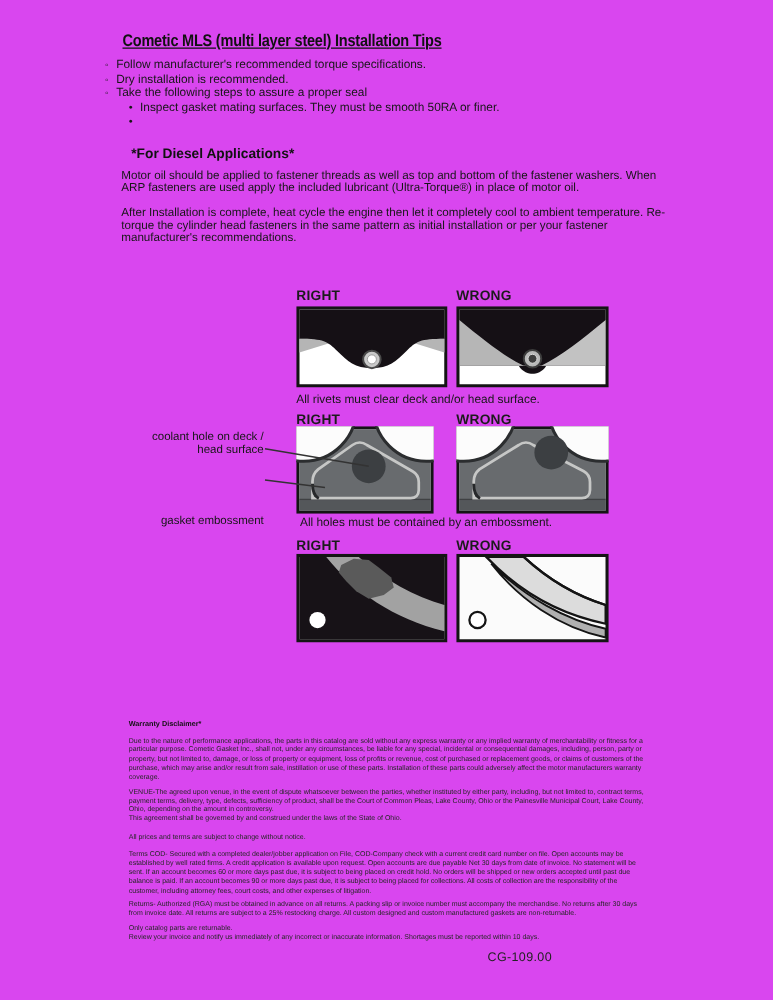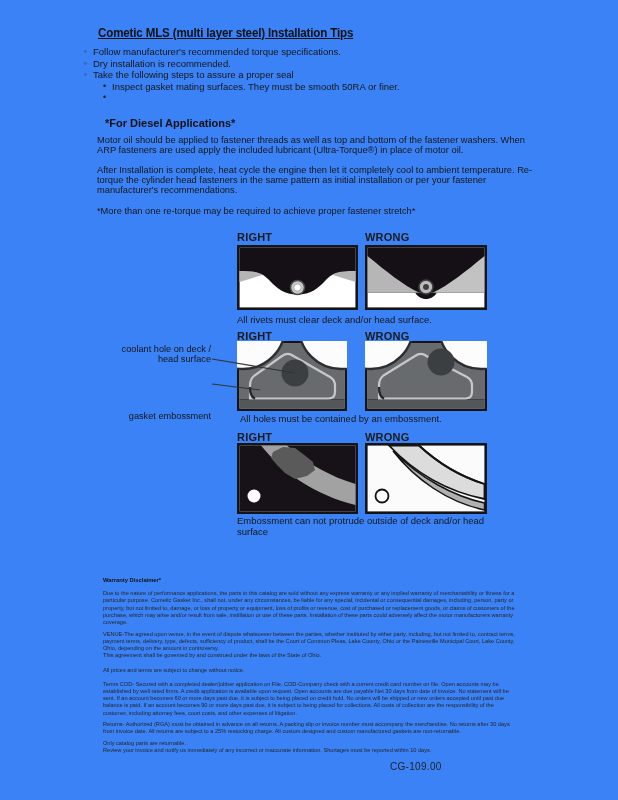--- a/index.html
+++ b/index.html
@@ -1,17 +1,17 @@
 <!DOCTYPE html>
 <html><head>
 <meta charset="utf-8">
 <style>
   html,body{margin:0;padding:0;background:#fff;}
   .page{
-    position:relative;width:618px;height:800px;background:#3b82f6;
+    position:relative;width:618px;height:800px;background:#d946ef;
     font-family:"Liberation Sans","DejaVu Sans",sans-serif;color:#1c1c1c;
     overflow:hidden;
   }
   .abs{position:absolute;}
   .title{
     font-size:13.5px;font-weight:bold;text-decoration:underline;
     letter-spacing:-0.2px;transform:scaleX(.86);transform-origin:left top;
     white-space:nowrap;color:#111;
   }
   .bullets{font-size:9.5px;line-height:11.6px;color:#161616;}
@@ -58,21 +58,20 @@
       <span>Inspect gasket mating surfaces.  They must be smooth 50RA or finer.</span>
     </div>
     <div class="b-row sub">
       <span class="marker">•</span>
     </div>
   </div>
 
   <div class="abs h2" style="left:105px;top:117px;">*For Diesel Applications*</div>
   <div class="abs para" style="left:97px;top:135px;">Motor oil should be applied to fastener threads as well as top and bottom of the fastener washers. When ARP fasteners are used apply the included lubricant (Ultra-Torque®) in place of motor oil.</div>
   <div class="abs para" style="left:97px;top:165px;">After Installation is complete, heat cycle the engine then let it completely cool to ambient temperature. Re-torque the cylinder head fasteners in the same pattern as initial installation or per your fastener manufacturer's recommendations.</div>
-  <div class="abs para" style="left:97px;top:206px;">*More than one re-torque may be required to achieve proper fastener stretch*</div>
 
   <div class="abs dlabel" style="left:237px;top:231px;width:121px;">RIGHT</div>
   <div class="abs dlabel" style="left:365px;top:231px;width:122px;">WRONG</div>
 
   <svg class="abs panel" style="left:237px;top:245px;" width="121" height="65" viewBox="0 0 121 65">
     <rect x="1.3" y="1.3" width="118.4" height="62.4" fill="#ffffff" stroke="#141414" stroke-width="2.6"></rect>
     <polygon points="2.5,26 38,26 2.5,37" fill="#b5b5b5"></polygon>
     <polygon points="118.5,26 83,26 118.5,37" fill="#b5b5b5"></polygon>
     <path d="M2.5,2.5 H118.5 V26 C99,26 96,28 88,36 C80,44 74,49.5 60.5,49.5 C47,49.5 41,44 33,36 C25,28 22,26 2.5,26 Z" fill="#151015"></path>
     <circle cx="60.5" cy="42.5" r="7" fill="#c9c9c9" stroke="#4a4a4a" stroke-width="1.6"></circle>
@@ -140,21 +139,20 @@
   </svg>
 
   <svg class="abs panel" style="left:365px;top:443px;" width="122" height="71" viewBox="0 0 122 71">
     <rect x="1.3" y="1.3" width="119.4" height="68.4" fill="#fbfbfb" stroke="#141414" stroke-width="2.6"></rect>
     <path d="M28,8 C55,35 88,53 119.5,60 L119.5,67 C82,59 50,36 28,8 Z" fill="#b0b0b0" stroke="#141414" stroke-width="1.5"></path>
     <path d="M24,2.5 L54,2.5 C74,21 97,34 119.5,41 L119.5,56 C80,48 48,28 24,2.5 Z" fill="#dcdcdc" stroke="#141414" stroke-width="1.8"></path>
     <path d="M54,2.5 C74,21 97,34 119.5,41" fill="none" stroke="#141414" stroke-width="1.8"></path>
     <circle cx="17" cy="53" r="6.5" fill="#ffffff" stroke="#141414" stroke-width="1.8"></circle>
   </svg>
 
-  <div class="abs caption" style="left:237px;top:516px;width:250px;">Embossment can not protrude outside of deck and/or head surface</div>
 
   <div class="abs legal" style="left:103px;top:577px;">
     <p class="lh">Warranty Disclaimer*</p>
     <p>Due to the nature of performance applications, the parts in this catalog are sold without any express warranty or any implied warranty of merchantability or fitness for a particular purpose.  Cometic Gasket Inc., shall not, under any circumstances, be liable for any special, incidental or consequential damages, including, person, party or property, but not limited to, damage, or loss of property or equipment, loss of profits or revenue, cost of purchased or replacement goods, or claims of customers of the purchase, which may arise and/or result from sale, instillation or use of these parts.  Installation of these parts could adversely affect the motor manufacturers warranty coverage.</p>
     <p class="tight">VENUE-The agreed upon venue, in the event of dispute whatsoever between the parties, whether instituted by either party, including, but not limited to, contract terms, payment terms, delivery, type, defects, sufficiency of product, shall be the Court of Common Pleas, Lake County, Ohio or the Painesville Municipal Court, Lake County, Ohio, depending on the amount in controversy.</p>
     <p class="gap">This agreement shall be governed by and construed under the laws of the State of Ohio.</p>
     <p class="gap">All prices and terms are subject to change without notice.</p>
     <p>Terms COD- Secured with a completed dealer/jobber application on File, COD-Company check with a current credit card number on file.  Open accounts may be established by well rated firms.  A credit application is available upon request.  Open accounts are due payable Net 30 days from date of invoice.  No statement will be sent.  If an account becomes 60 or more days past due, it is subject to being placed on credit hold.  No orders will be shipped or new orders accepted until past due balance is paid.  If an account becomes 90 or more days past due, it is subject to being placed for collections.  All costs of collection are the responsibility of the customer, including attorney fees, court costs, and other expenses of litigation.</p>
     <p>Returns- Authorized (RGA) must be obtained in advance on all returns.  A packing slip or invoice number must accompany the merchandise.  No returns after 30 days from invoice date.  All returns are subject to a 25% restocking charge.  All custom designed and custom manufactured gaskets are non-returnable.</p>
     <p class="tight">Only catalog parts are returnable.</p>

